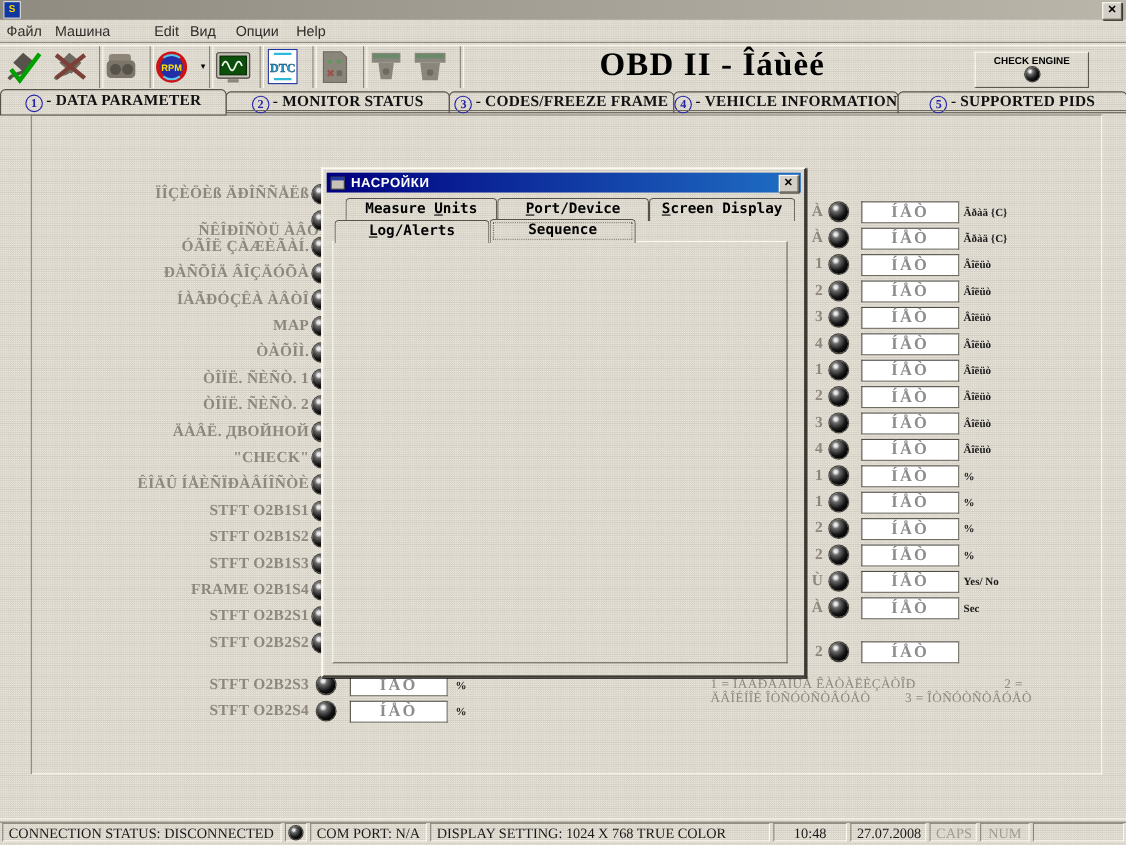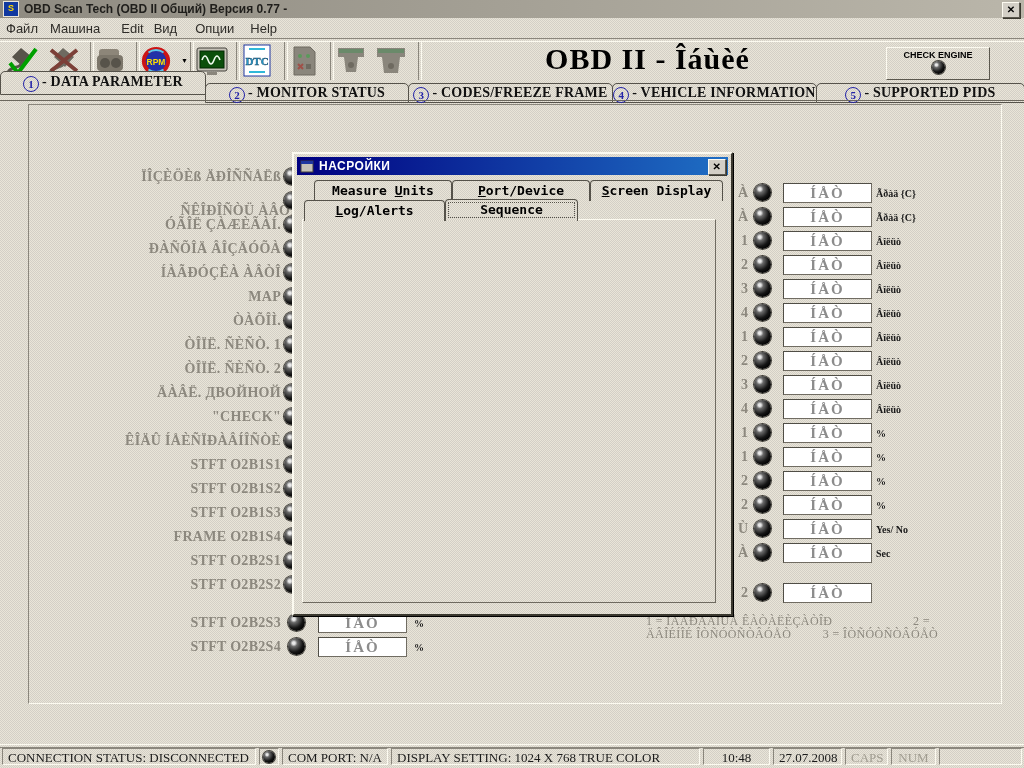--- a/index.html
+++ b/index.html
@@ -33,21 +33,21 @@
   
   #obd-title{left:540px;top:42px;width:215px;text-align:center;font-weight:bold;font-size:30px;letter-spacing:1px;color:#000}
   #check-engine{left:886px;top:47px;width:102px;height:31px}
   #check-engine .lbl{text-align:center;font:bold 9px "Liberation Sans",sans-serif;letter-spacing:0;margin-top:2px}
   .led{border-radius:50%;background:radial-gradient(circle at 34% 30%, #e8e8e8 0 8%, #6a6a6a 22%, #151515 55%, #000 78%);
        box-shadow:0 0 0 1px #44423c}
 
   
   .mtab{position:absolute;top:83px;height:17px;border:1px solid #55524a;border-radius:5px 5px 0 0;
         text-align:center;font:bold 14px "Liberation Serif",serif;color:#111;padding-top:1px;letter-spacing:.2px}
-  .mtab.active{top:71px;height:20px;z-index:2;padding-top:2px}
+  .mtab.active{top:81px;height:20px;z-index:2;padding-top:2px}
   #tabline{left:0;top:100px;width:1024px;height:1px;background:#6b675d;z-index:1}
   .cnum{display:inline-block;width:14px;height:14px;border:1px solid #2424a8;border-radius:50%;color:#2424a8;
         font:bold 11px/14px "Liberation Serif",serif;text-align:center;margin-right:3px;vertical-align:-2px}
 
   #content-frame{left:28px;top:104px;width:972px;height:598px;border:1px solid;border-color:#8a867c #fcfaf0 #fcfaf0 #8a867c}
 
   
   .plabel{position:absolute;left:30px;width:251px;text-align:right;font-weight:bold;font-size:14px;color:#8c887e;letter-spacing:.3px}
   .tail{position:absolute;left:722px;width:26px;text-align:right;font-weight:bold;font-size:14px;color:#8c887e}
   .valbox{position:absolute;width:87px;height:18px;background:#fff;border:1px solid #706c62;border-top-color:#504e46;border-left-color:#504e46;
@@ -84,25 +84,24 @@
   #statusline{left:0;top:744px;width:1024px;height:2px;border-top:1px solid #fcfaf0;border-bottom:1px solid #8a867c}
   .scell{position:absolute;top:748px;height:17px;border:1px solid;border-color:#8a867c #fcfaf0 #fcfaf0 #8a867c;
          font-size:13px;color:#1a1a1a;padding:1px 5px 0 5px;box-sizing:border-box;white-space:nowrap}
   .scell.dim{color:#a09c90;text-align:center}
 </style>
 </head>
 <body>
 
 <div class="abs" id="titlebar">
   <div id="app-icon">S</div>
-  <span>OBD Scan Tech (OBD II Общий)  Версия 0.77 -</span>
   <span class="xbtn" style="position:absolute;right:4px;top:2px">✕</span>
 </div>
 
-<div class="abs" id="menubar"><span style="margin-left: 6px;">Файл</span><span style="margin-left: 12px;">Машина</span><span style="margin-left: 21px;">Edit</span><span style="margin-left: 10px;">Вид</span><span style="margin-left: 18px;">Опции</span><span style="margin-left: 16px;">Help</span></div>
+<div class="abs" id="menubar"><span style="margin-left: 6px;">Файл</span><span style="margin-left: 12px;">Машина</span><span style="margin-left: 40px;">Edit</span><span style="margin-left: 10px;">Вид</span><span style="margin-left: 18px;">Опции</span><span style="margin-left: 16px;">Help</span></div>
 <div class="abs" id="menu-sep"></div>
 
 <div class="tbtn" style="left:4px;width:42px">
   <svg width="36" height="34" viewBox="0 0 36 34">
     <path d="M8 13 L17 4 L28 13 L19 23 Z" fill="#57534a"></path>
     <path d="M4 28 C 9 21, 13 26, 19 19" stroke="#57534a" stroke-width="3" fill="none"></path>
     <path d="M6 19 L14 29 L32 5" stroke="#00a000" stroke-width="4" fill="none"></path>
   </svg>
 </div>
 <div class="tbtn" style="left:46px;width:42px">

